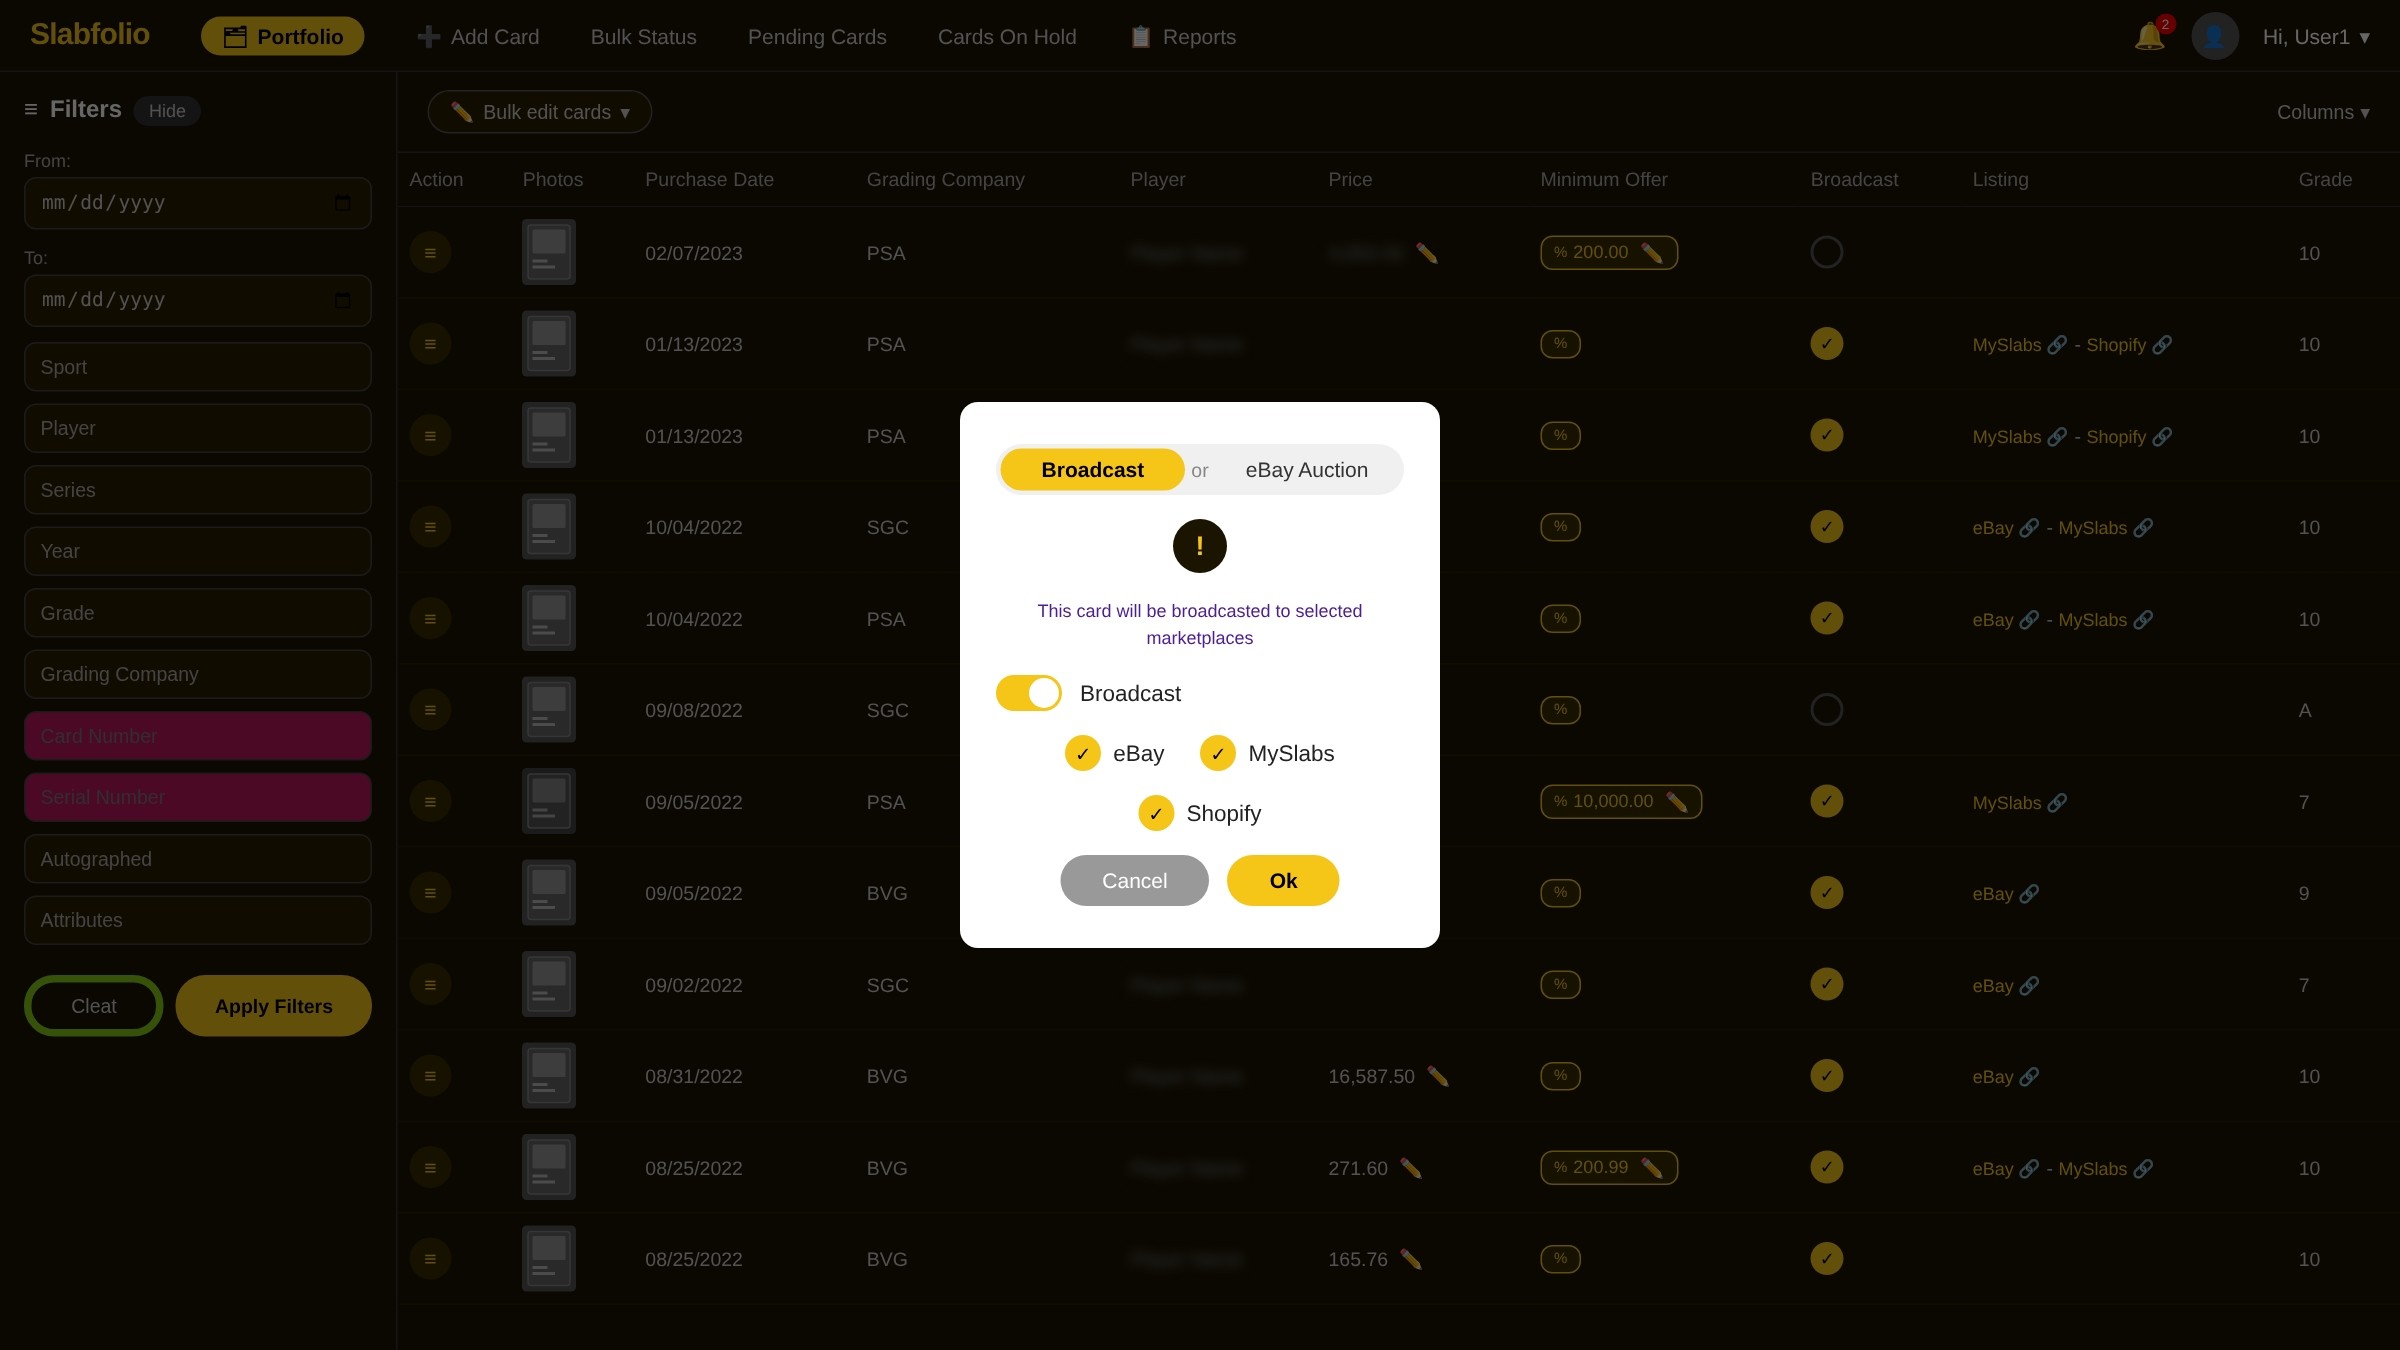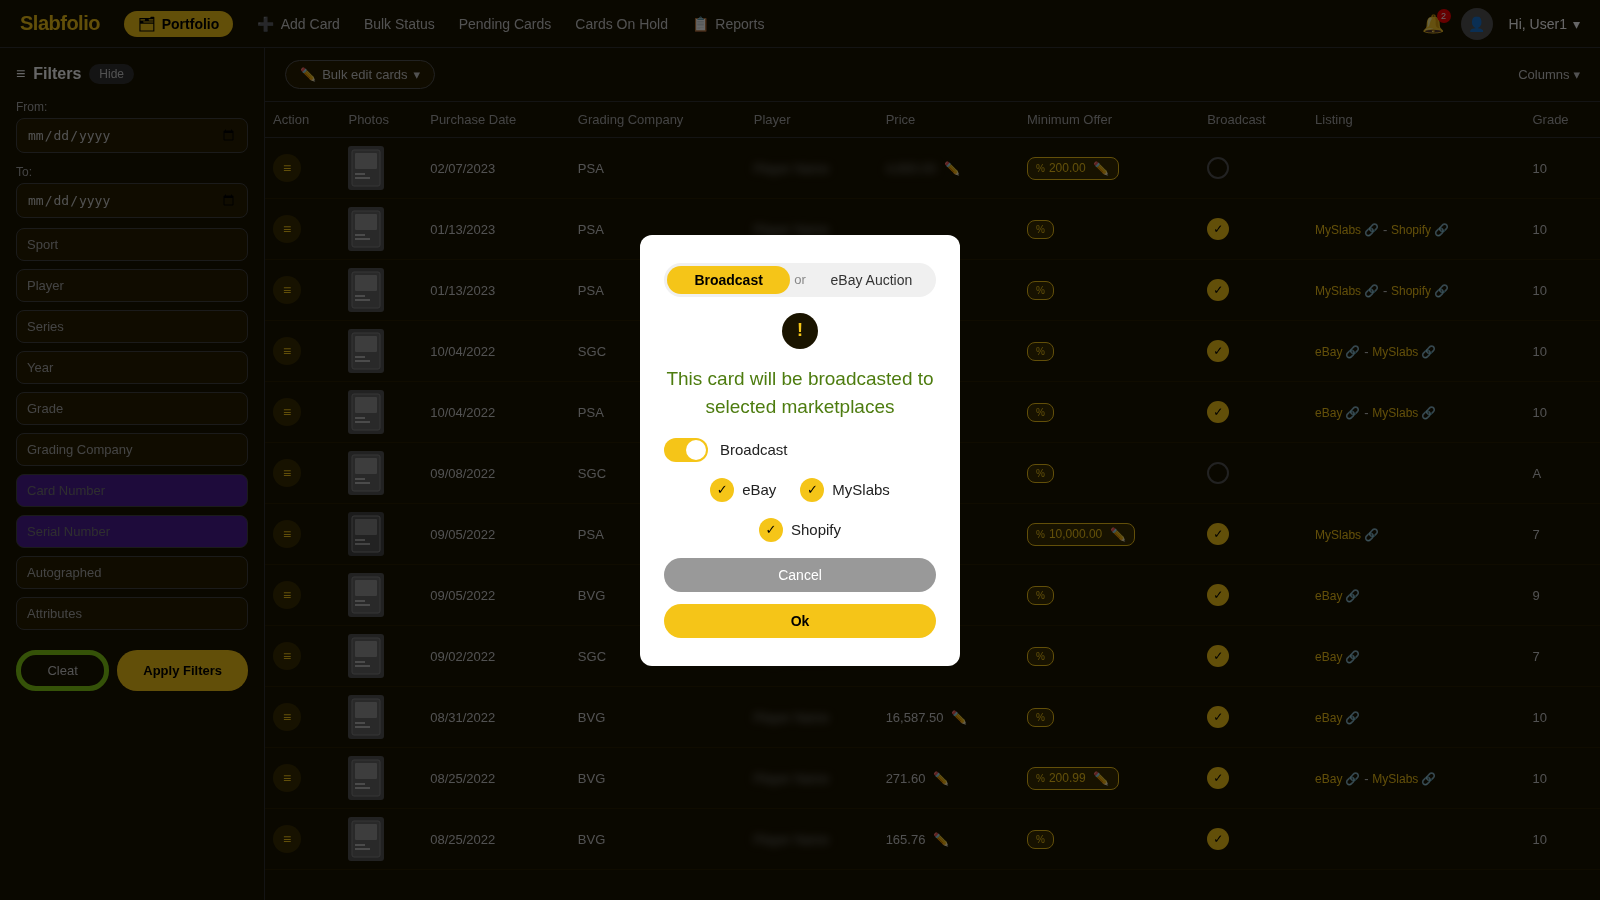--- a/index.html
+++ b/index.html
@@ -14,21 +14,21 @@
     }
 
     
     .navbar {
       background: #1a1400;
       height: 48px;
       display: flex;
       align-items: center;
       padding: 0 20px;
       border-bottom: 1px solid #333;
-      gap: 24px;
+      gap: 34px;
     }
     .nav-logo {
       font-weight: 800;
       font-size: 20px;
       color: #f5c518;
       letter-spacing: -0.5px;
     }
     .nav-active {
       background: #f5c518;
       color: #000;
@@ -136,21 +136,21 @@
       border: 1px solid #444;
       border-radius: 8px;
       color: #aaa;
       padding: 8px 10px;
       font-size: 13px;
       appearance: none;
       cursor: pointer;
     }
     .sidebar-text-input {
       width: 100%;
-      background: #4c1d95;
+      background: #be185d;
       border: 1px solid #444;
       border-radius: 8px;
       color: #ccc;
       padding: 8px 10px;
       font-size: 13px;
     }
     .sidebar-buttons {
       display: flex;
       gap: 8px;
       margin-top: 20px;
@@ -384,22 +384,22 @@
       background: #1a1400;
       border-radius: 50%;
       display: flex;
       align-items: center;
       justify-content: center;
       color: #f5c518;
       font-size: 18px;
       font-weight: 700;
     }
     .modal-desc {
-      font-size: 19px;
-      color: #4d7c0f;
+      font-size: 12px;
+      color: #4c1d95;
       text-align: center;
       line-height: 1.5;
     }
     .modal-broadcast-row {
       display: flex;
       align-items: center;
       gap: 12px;
       width: 100%;
     }
     .toggle-on {
@@ -459,21 +459,20 @@
       gap: 8px;
       font-size: 15px;
       color: #222;
       justify-content: center;
     }
     .modal-btn-row {
       display: flex;
       gap: 12px;
       width: 100%;
       justify-content: center;
-      flex-direction: column;
     }
     .btn-cancel {
       background: #999;
       color: #fff;
       border: none;
       border-radius: 20px;
       padding: 9px 28px;
       font-size: 14px;
       cursor: pointer;
     }

